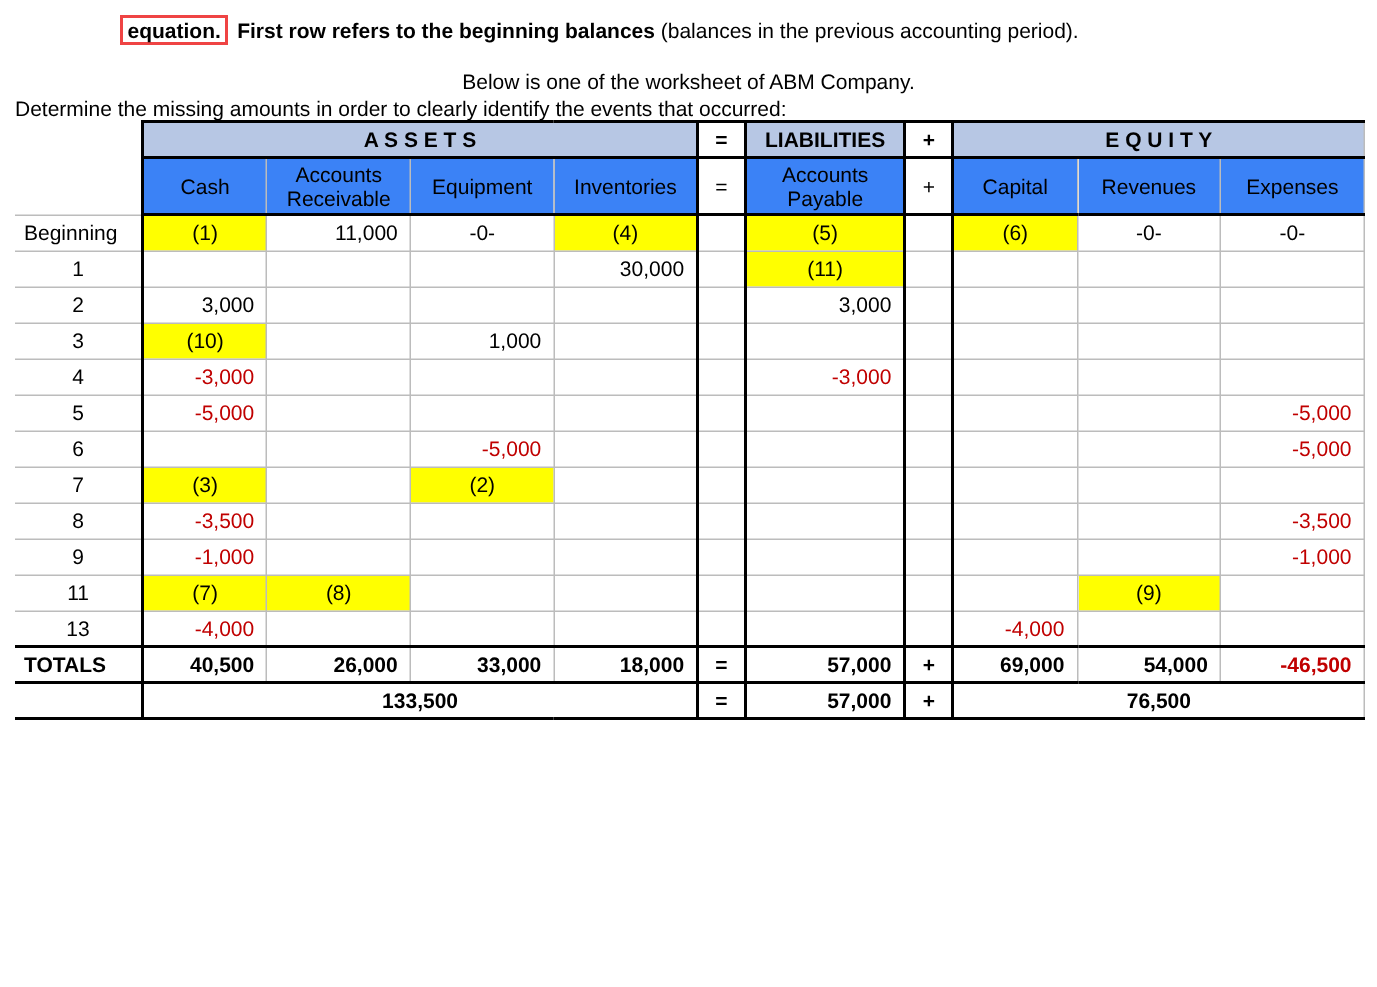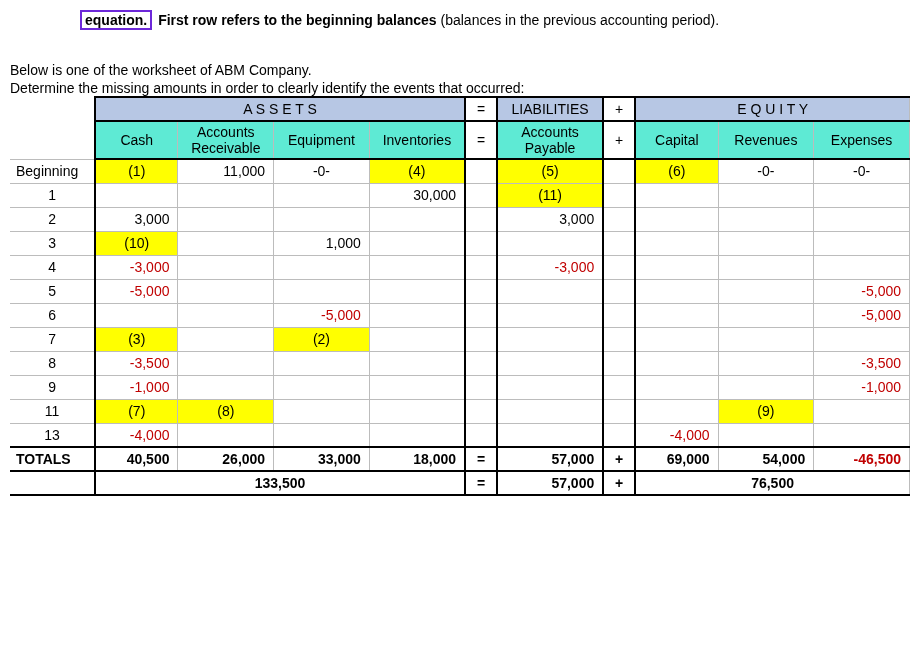--- a/index.html
+++ b/index.html
@@ -9,28 +9,28 @@
     font-family: Arial, sans-serif;
     font-size: 14px;
     color: #000;
     background: #fff;
     width: 918px;
   }
   .title-block { margin-bottom: 10px; }
   .title-line { font-weight: bold; }
   .equation-box {
     display: inline-block;
-    border: 2px solid #6d28d9;
+    border: 2px solid #ef4444;
     padding: 0 3px;
     font-weight: bold;
-    margin: 0 2px 18px 70px;
+    margin: 0 2px 2px 70px;
   }
   .title-rest { font-weight: bold; }
   .normal { font-weight: normal; }
-  .intro { margin-top: 14px; margin-bottom: 2px; }
+  .intro { margin-top: 14px; margin-bottom: 2px; text-align: center; }
   table {
     border-collapse: collapse;
     table-layout: fixed;
     width: 900px;
   }
   td, th {
     border: 1px solid #bcbcbc;
     padding: 2px 4px;
     text-align: center;
     height: 24px;
@@ -45,26 +45,26 @@
   col.c4  { width: 90px; }
   col.c5  { width: 30px; }
   col.c6  { width: 100px; }
   col.c7  { width: 30px; }
   col.c8  { width: 78px; }
   col.c9  { width: 90px; }
   col.c10 { width: 90px; }
 
   .hdr-blue {
     background: #b7c7e4;
-    font-weight: normal;
+    font-weight: bold;
     border-top: 2px solid #000;
     border-bottom: 2px solid #000;
   }
   .hdr-sub {
-    background: #5eead4;
+    background: #3b82f6;
     border-bottom: 2px solid #000;
   }
   .hdr-side {
     background: #fff;
     border-bottom: 2px solid #000;
   }
   .hl { background: #ffff00; }
   .neg { color: #c00000; }
   .totals td { font-weight: bold; border-top: 2px solid #000; border-bottom: 2px solid #000; }
   .grandrow td { font-weight: bold; border-bottom: 2px solid #000; }

